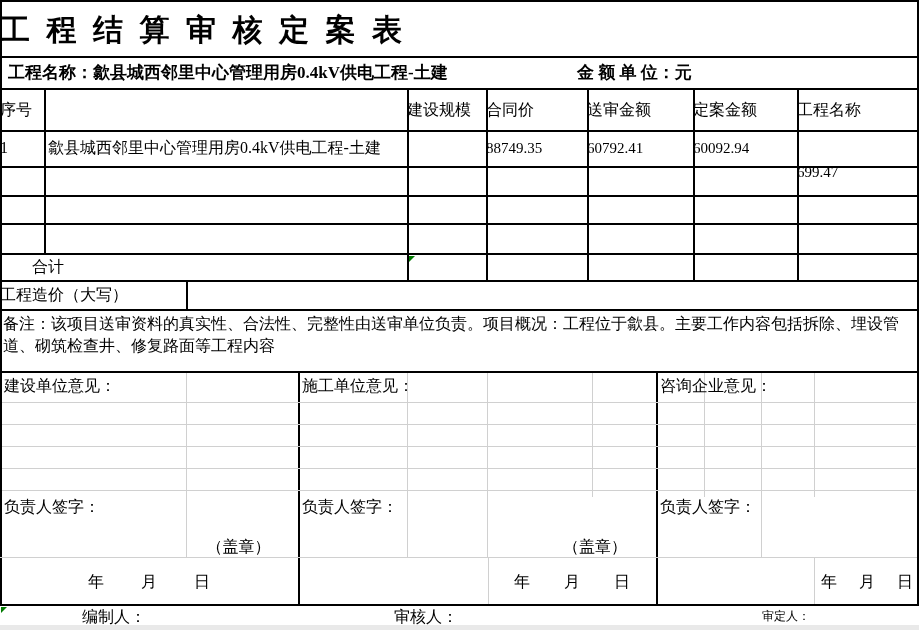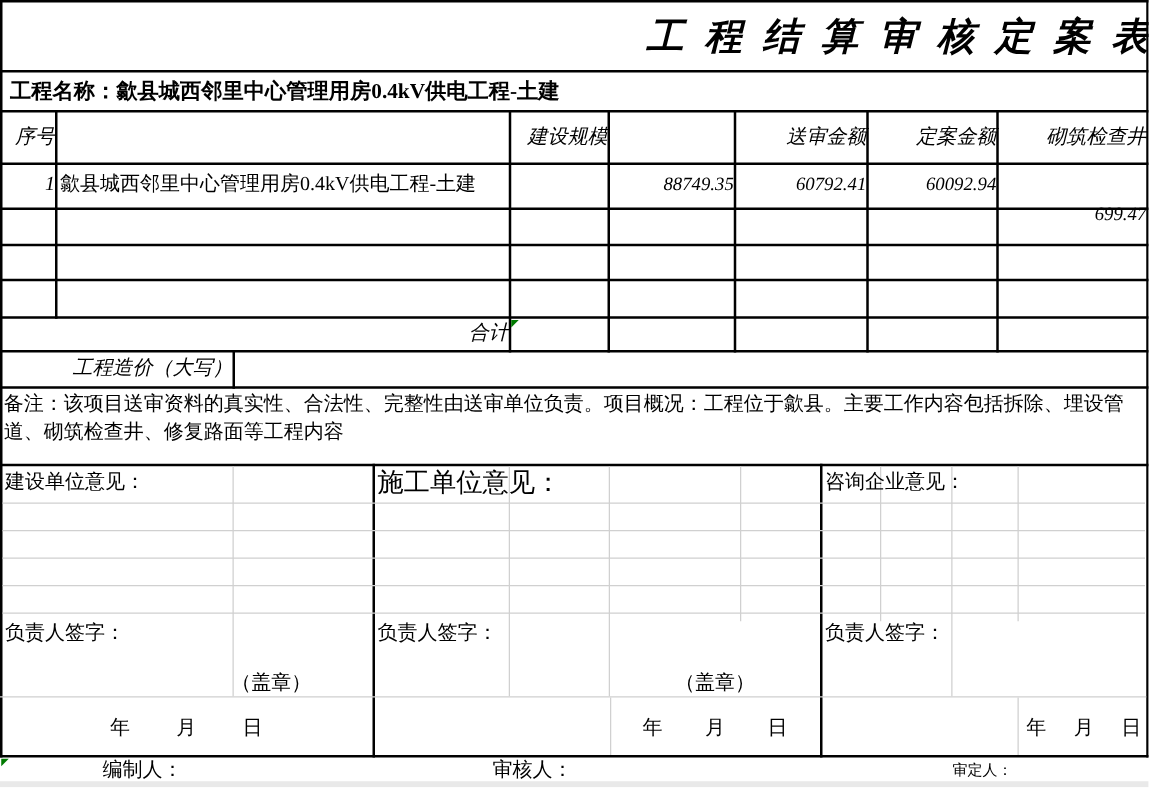--- a/index.html
+++ b/index.html
@@ -5,36 +5,37 @@
   html,body{margin:0;padding:0;background:#fff;}
   .sheet{position:relative;width:919px;height:630px;background:#fff;overflow:hidden;
          font-family:"Liberation Serif","DejaVu Serif",serif;color:#000;}
   .abs{position:absolute;}
   
   .hl{position:absolute;height:2px;background:#000;}
   .vl{position:absolute;width:2px;background:#000;}
   
   .gh{position:absolute;height:1px;background:#d0d0d0;}
   .gv{position:absolute;width:1px;background:#d0d0d0;}
-  .c{text-align:right;font-style:italic;}
-  .r{text-align:left;}
+  .c{text-align:left;}
+  .r{text-align:center;}
   .b{font-weight:bold;}
   .cell{position:absolute;white-space:nowrap;}
   .fill{position:absolute;background:transparent;}
   .tri{position:absolute;width:0;height:0;border-top:6px solid #007a00;border-right:6px solid transparent;}
   .daterow{position:absolute;display:flex;align-items:center;font-size:16px;}
   .graystrip{position:absolute;left:0;top:625px;width:919px;height:5px;background:#e9e9e9;}
 </style>
 </head>
 <body>
 
 <div class="sheet">
 
   <div class="cell c b" style="left:0;width:919px;top:6px;height:48px;line-height:48px;font-size:30px;word-spacing:9px;">工 程 结 算 审 核 定 案 表</div>
   <div class="cell b" style="left:8px;top:58px;height:46px;line-height:30px;font-size:17px;">工程名称：歙县城西邻里中心管理用房0.4kV供电工程-土建</div>
+  <div class="cell b" style="left:577px;top:58px;height:30px;line-height:30px;font-size:17px;">金 额 单 位：元</div>
 
   <div>
 
     <div class="hl" style="left:0;top:0;width:919px;"></div>
     <div class="hl" style="left:0;top:604px;width:919px;"></div>
     <div class="vl" style="left:0;top:0;height:606px;"></div>
     <div class="vl" style="left:917px;top:0;height:606px;"></div>
 
     <div class="hl" style="left:0;top:56px;width:919px;"></div>
     <div class="hl" style="left:0;top:88px;width:919px;"></div>
@@ -71,48 +72,49 @@
     <div class="gv" style="left:592px;top:373px;height:124px;"></div>
     <div class="gv" style="left:704px;top:373px;height:124px;"></div>
     <div class="gv" style="left:761px;top:373px;height:184px;"></div>
     <div class="gv" style="left:814px;top:373px;height:124px;"></div>
     <div class="gv" style="left:488px;top:558px;height:46px;"></div>
     <div class="gv" style="left:814px;top:558px;height:46px;"></div>
   </div>
 
   <div class="cell c" style="left:0;width:44px;top:90px;height:39px;line-height:39px;font-size:16px;">序号</div>
   <div class="cell c" style="left:407px;width:79px;top:90px;height:39px;line-height:39px;font-size:16px;">建设规模</div>
+  <div class="cell c" style="left:486px;width:101px;top:90px;height:39px;line-height:39px;font-size:16px;">合同价</div>
   <div class="cell c" style="left:587px;width:106px;top:90px;height:39px;line-height:39px;font-size:16px;">送审金额</div>
   <div class="cell c" style="left:693px;width:104px;top:90px;height:39px;line-height:39px;font-size:16px;">定案金额</div>
-  <div class="cell c" style="left:797px;width:120px;top:90px;height:39px;line-height:39px;font-size:16px;">砌筑检查井</div>
+  <div class="cell c" style="left:797px;width:120px;top:90px;height:39px;line-height:39px;font-size:16px;">工程名称</div>
 
   <div>
     <div class="cell c" style="left:0;width:44px;top:131px;height:34px;line-height:34px;font-size:16px;">1</div>
     <div class="cell" style="left:48px;top:131px;height:34px;line-height:34px;font-size:16px;">歙县城西邻里中心管理用房0.4kV供电工程-土建</div>
     <div class="fill" style="left:408px;top:132px;width:77px;height:33px;"></div>
     <div class="cell c" style="left:486px;width:101px;top:131px;height:34px;line-height:34px;font-size:15px;">88749.35</div>
     <div class="cell c" style="left:587px;width:106px;top:131px;height:34px;line-height:34px;font-size:15px;">60792.41</div>
     <div class="cell c" style="left:693px;width:104px;top:131px;height:34px;line-height:34px;font-size:15px;">60092.94</div>
     <div class="cell c" style="left:797px;width:120px;top:131px;height:34px;line-height:34px;font-size:15px;margin-top:24px;">699.47</div>
   </div>
 
   <div class="fill" style="left:1px;top:168px;width:915px;height:27px;"></div>
   <div class="fill" style="left:1px;top:197px;width:915px;height:26px;"></div>
   <div class="fill" style="left:1px;top:225px;width:915px;height:28px;"></div>
 
-  <div class="cell c" style="left:0;width:407px;top:254px;height:26px;line-height:26px;font-size:16px;">合计</div>
+  <div class="cell c" style="left:0;width:407px;top:254px;height:26px;line-height:26px;font-size:16px;padding-left:32px;">合计</div>
   <div class="fill" style="left:408px;top:255px;width:508px;height:25px;"></div>
   <div class="tri" style="left:409px;top:256px;"></div>
 
   <div class="cell c" style="left:0;width:186px;top:281px;height:28px;line-height:28px;font-size:16px;">工程造价（大写）</div>
 
   <div class="abs" style="left:3px;top:313px;width:912px;font-size:16px;line-height:22px;">备注：该项目送审资料的真实性、合法性、完整性由送审单位负责。项目概况：工程位于歙县。主要工作内容包括拆除、埋设管道、砌筑检查井、修复路面等工程内容</div>
 
   <div class="cell" style="left:4px;top:374px;height:24px;line-height:24px;font-size:16px;">建设单位意见：</div>
-  <div class="cell" style="left:302px;top:374px;height:24px;line-height:24px;font-size:21px;">施工单位意见：</div>
+  <div class="cell" style="left:302px;top:374px;height:24px;line-height:24px;font-size:16px;">施工单位意见：</div>
   <div class="cell" style="left:660px;top:374px;height:24px;line-height:24px;font-size:16px;">咨询企业意见：</div>
 
   <div class="fill" style="left:2px;top:398px;width:294px;height:92px;"></div>
   <div class="fill" style="left:300px;top:398px;width:354px;height:92px;"></div>
   <div class="fill" style="left:658px;top:398px;width:257px;height:92px;"></div>
 
   <div class="cell" style="left:4px;top:495px;height:24px;line-height:24px;font-size:16px;">负责人签字：</div>
   <div class="cell" style="left:302px;top:495px;height:24px;line-height:24px;font-size:16px;">负责人签字：</div>
   <div class="cell" style="left:660px;top:495px;height:24px;line-height:24px;font-size:16px;">负责人签字：</div>
 

